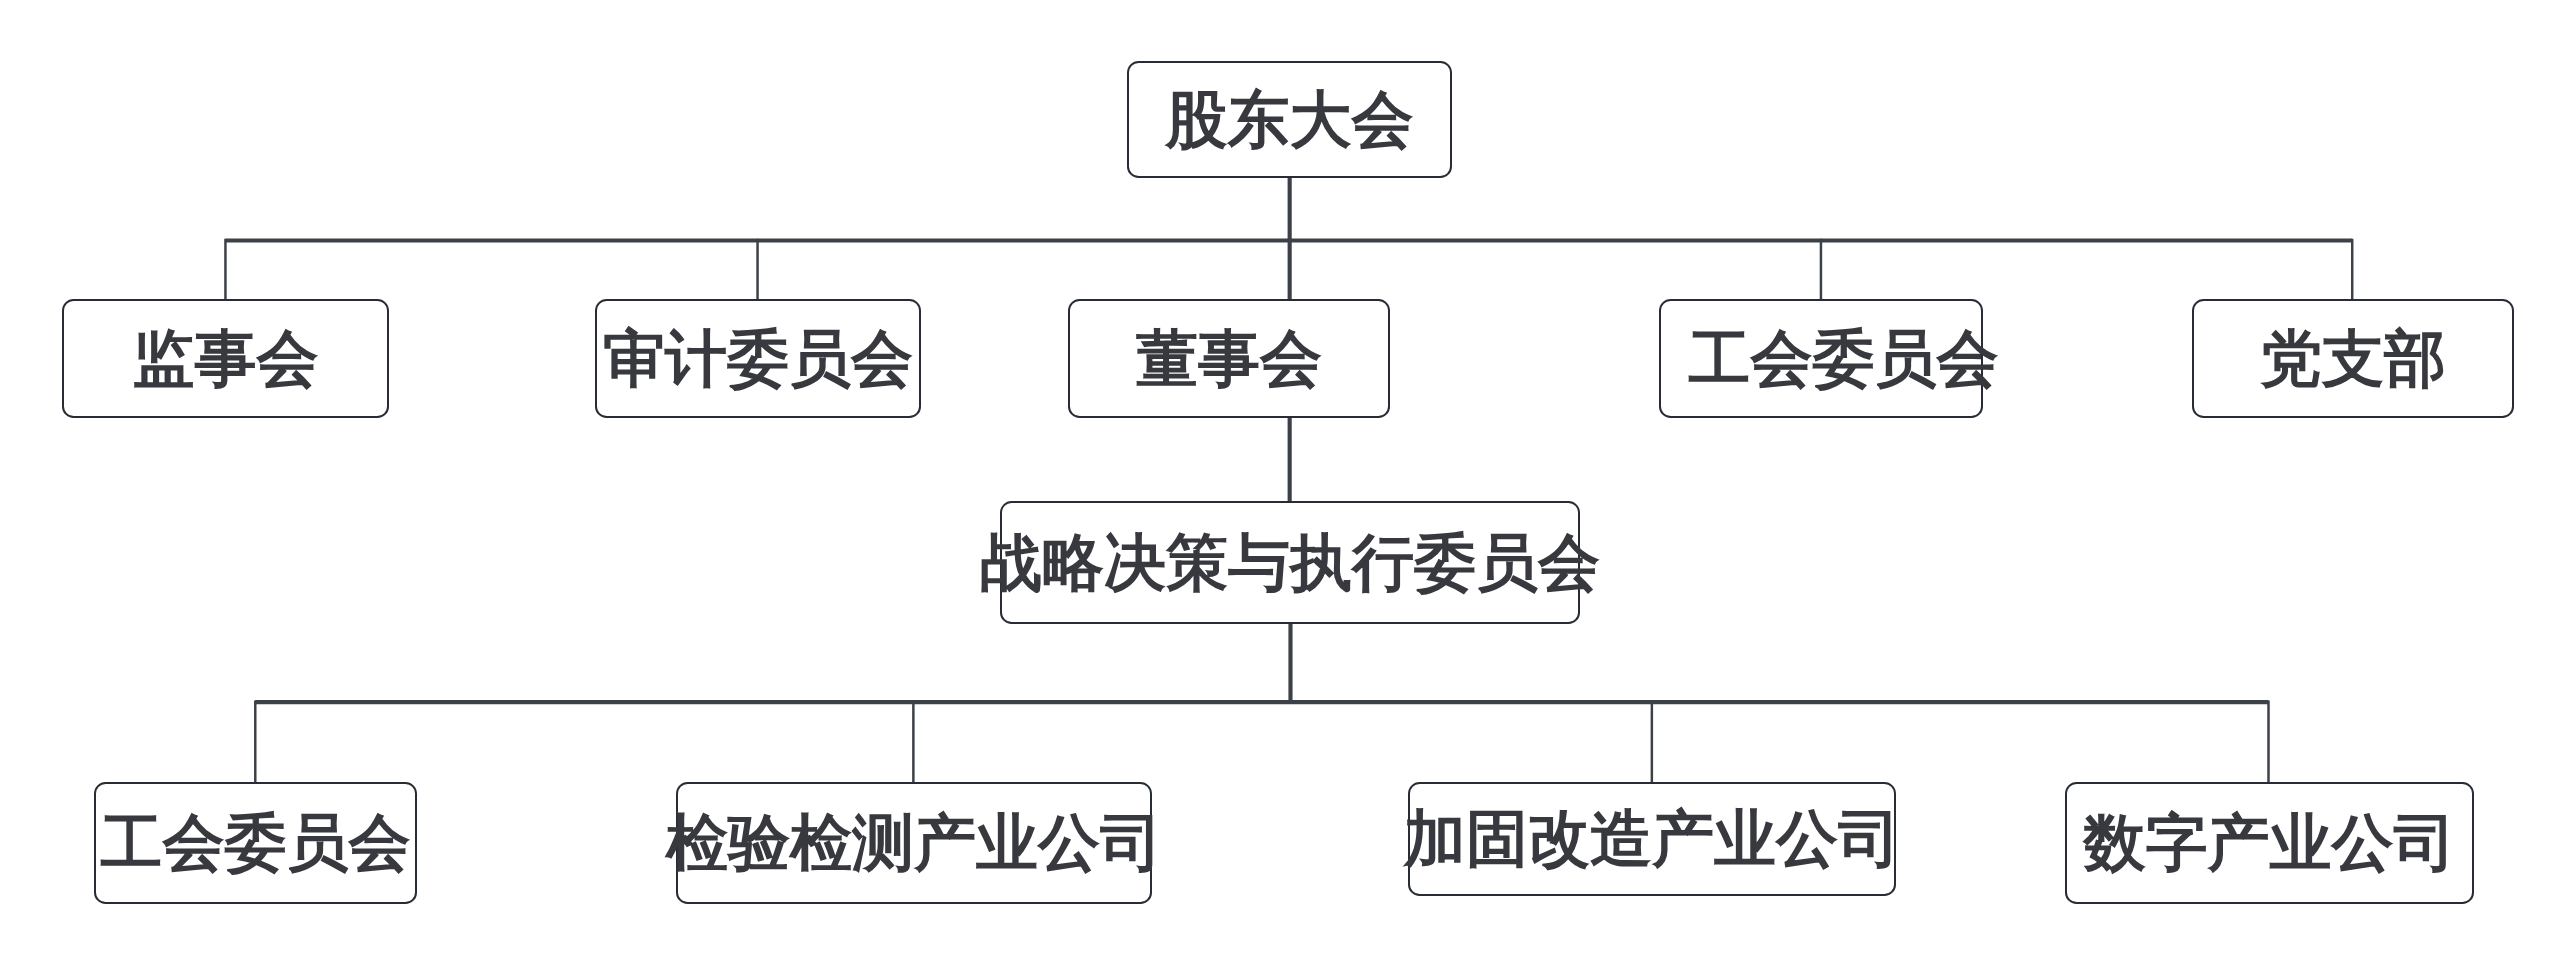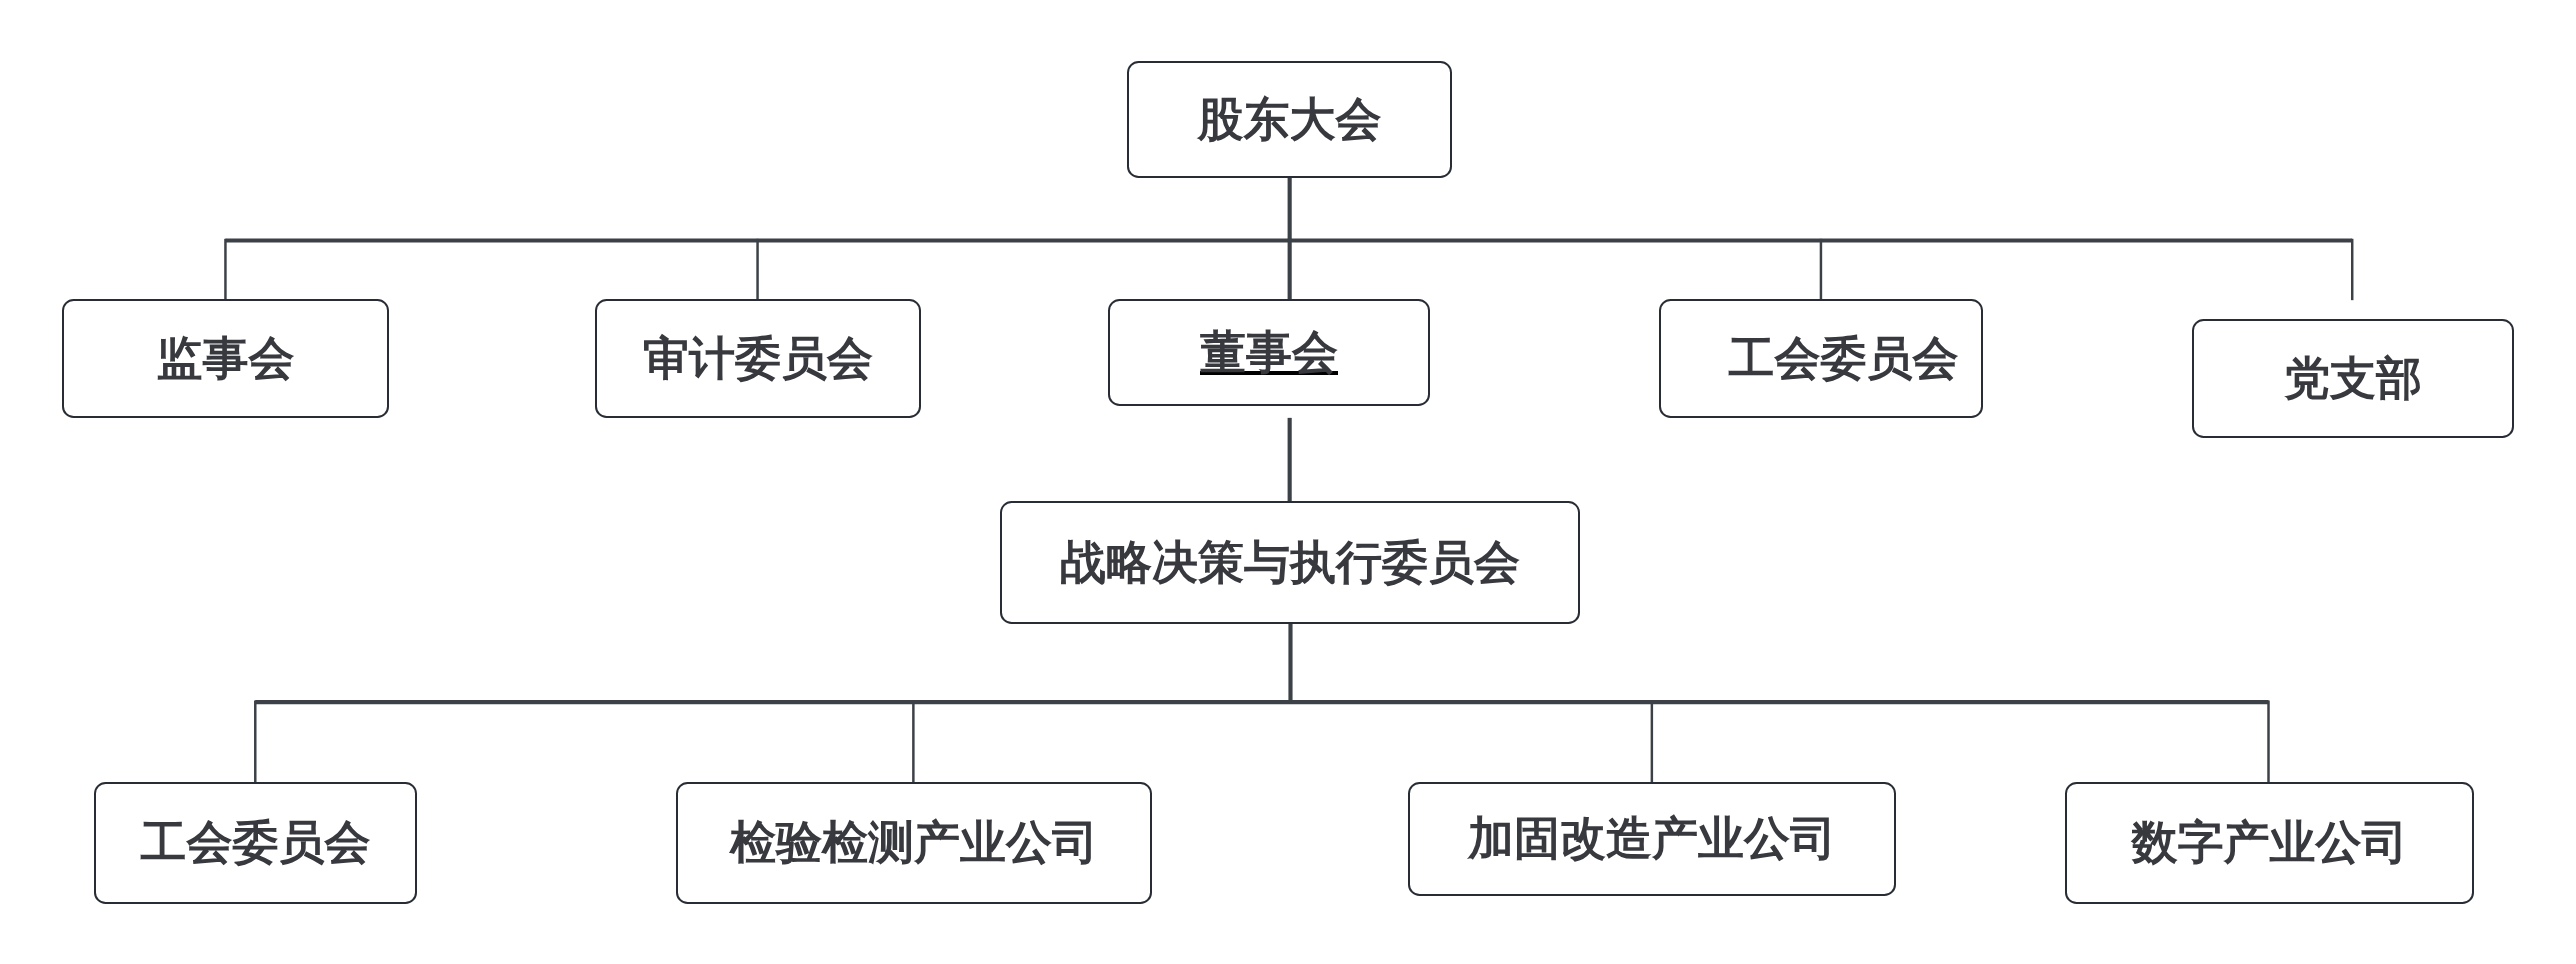--- a/index.html
+++ b/index.html
@@ -38,33 +38,33 @@
     position: absolute;
     background: var(--node-fill);
     border: 2.9px solid var(--node-border);
     border-radius: 11.6px;
     display: flex;
     align-items: center;
     justify-content: center;
   }
   .node-label {
     color: var(--text);
-    font-size: 46px;
+    font-size: 62px;
     font-weight: 700;
     white-space: nowrap;
     letter-spacing: 0;
   }
   
   #n-shareholders   { left: 1127px; top:  61px;  width: 325px; height: 117px; }
   
   #n-supervisors    { left:   62px; top: 299px;  width: 327px; height: 119px; }
   #n-audit          { left:  595px; top: 299px;  width: 326px; height: 119px; align-items: center; }
-  #n-board          { left: 1108px; top: 299px;  width: 322px; height: 107px; text-decoration: underline; }
+  #n-board          { left: 1068px; top: 299px;  width: 322px; height: 119px; }
   #n-union          { left: 1659px; top: 299px;  width: 324px; height: 119px; padding-left: 45px; }
-  #n-party          { left: 2192px; top: 299px;  width: 322px; height: 119px; margin-top: 20px; }
+  #n-party          { left: 2192px; top: 299px;  width: 322px; height: 119px; }
   
   #n-strategy       { left: 1000px; top: 501px;  width: 580px; height: 123px; }
   
   #n-operations     { left:  94px; top: 782px;  width: 323px; height: 122px; }
   #n-inspection     { left:  676px; top: 782px;  width: 476px; height: 122px; align-items: center; }
   #n-reinforcement  { left: 1408px; top: 782px;  width: 488px; height: 114px; }
   #n-digital        { left: 2065px; top: 782px;  width: 409px; height: 122px; }
 </style>
 </head>
 <body>

